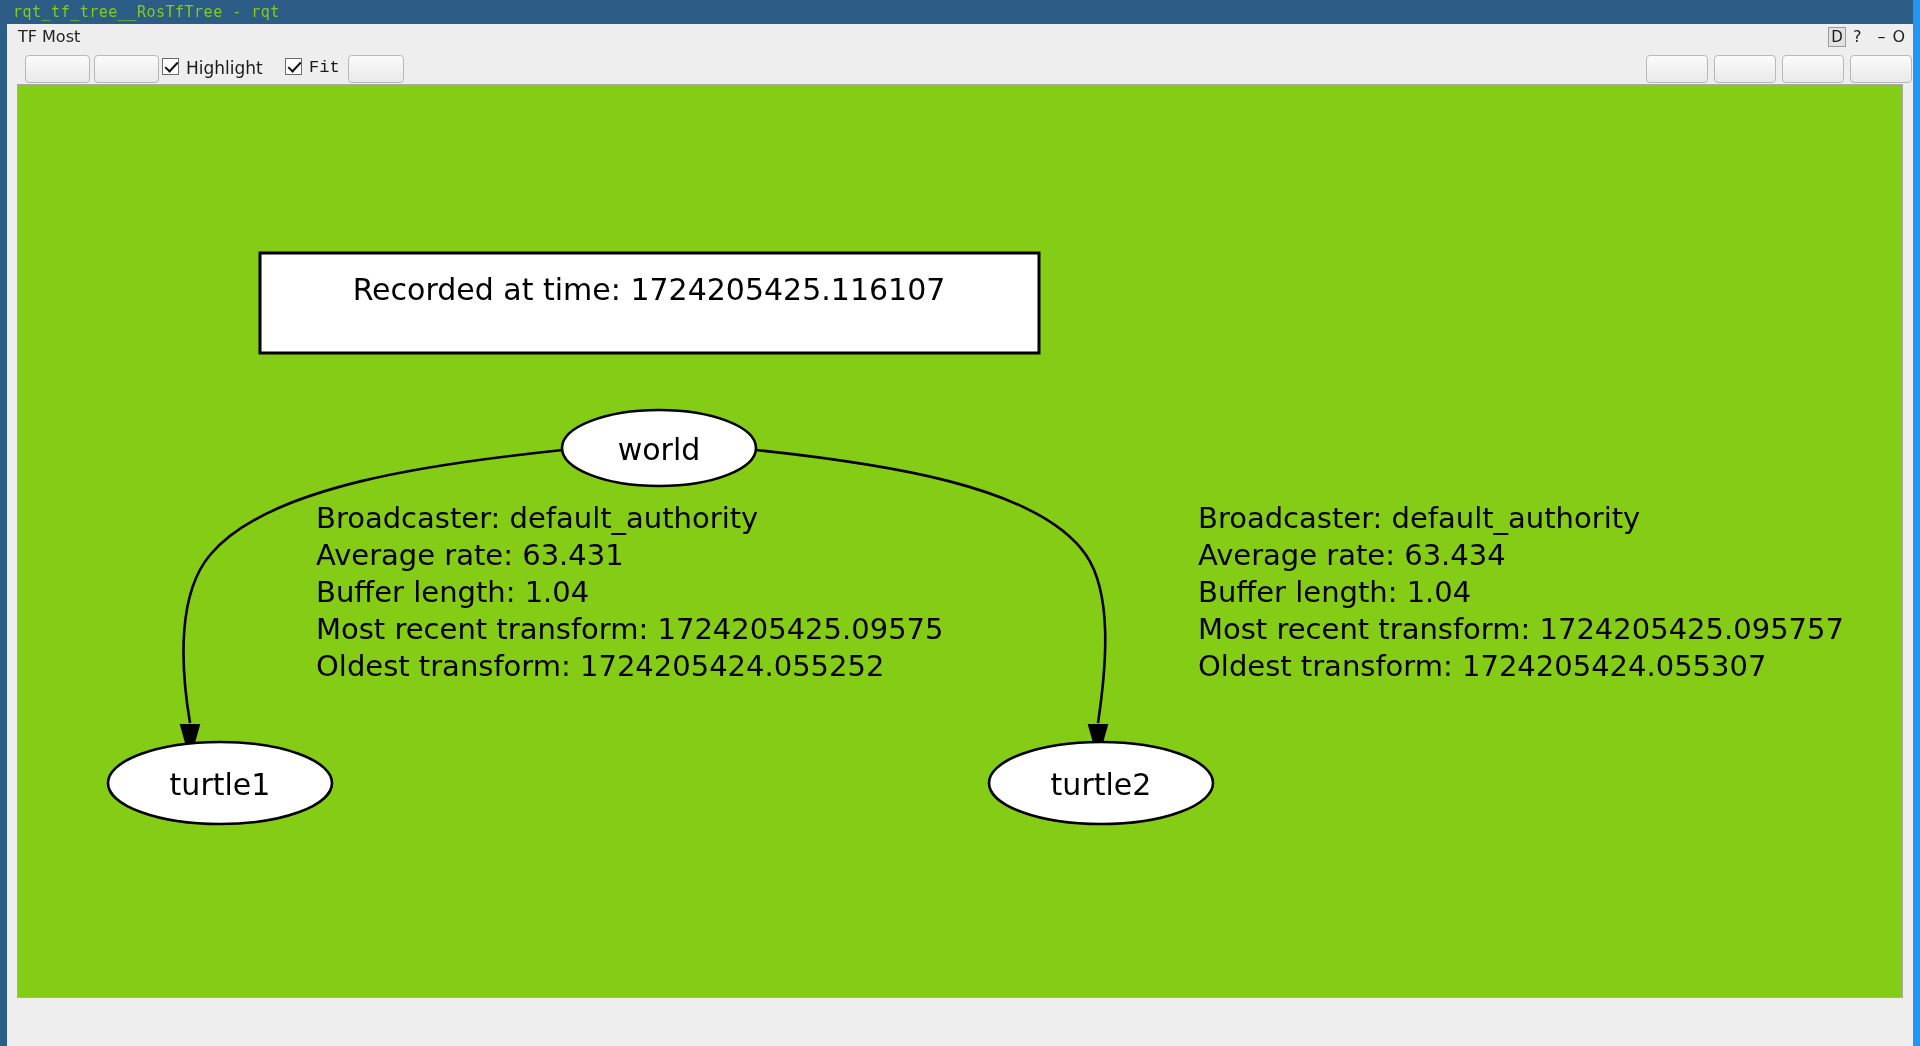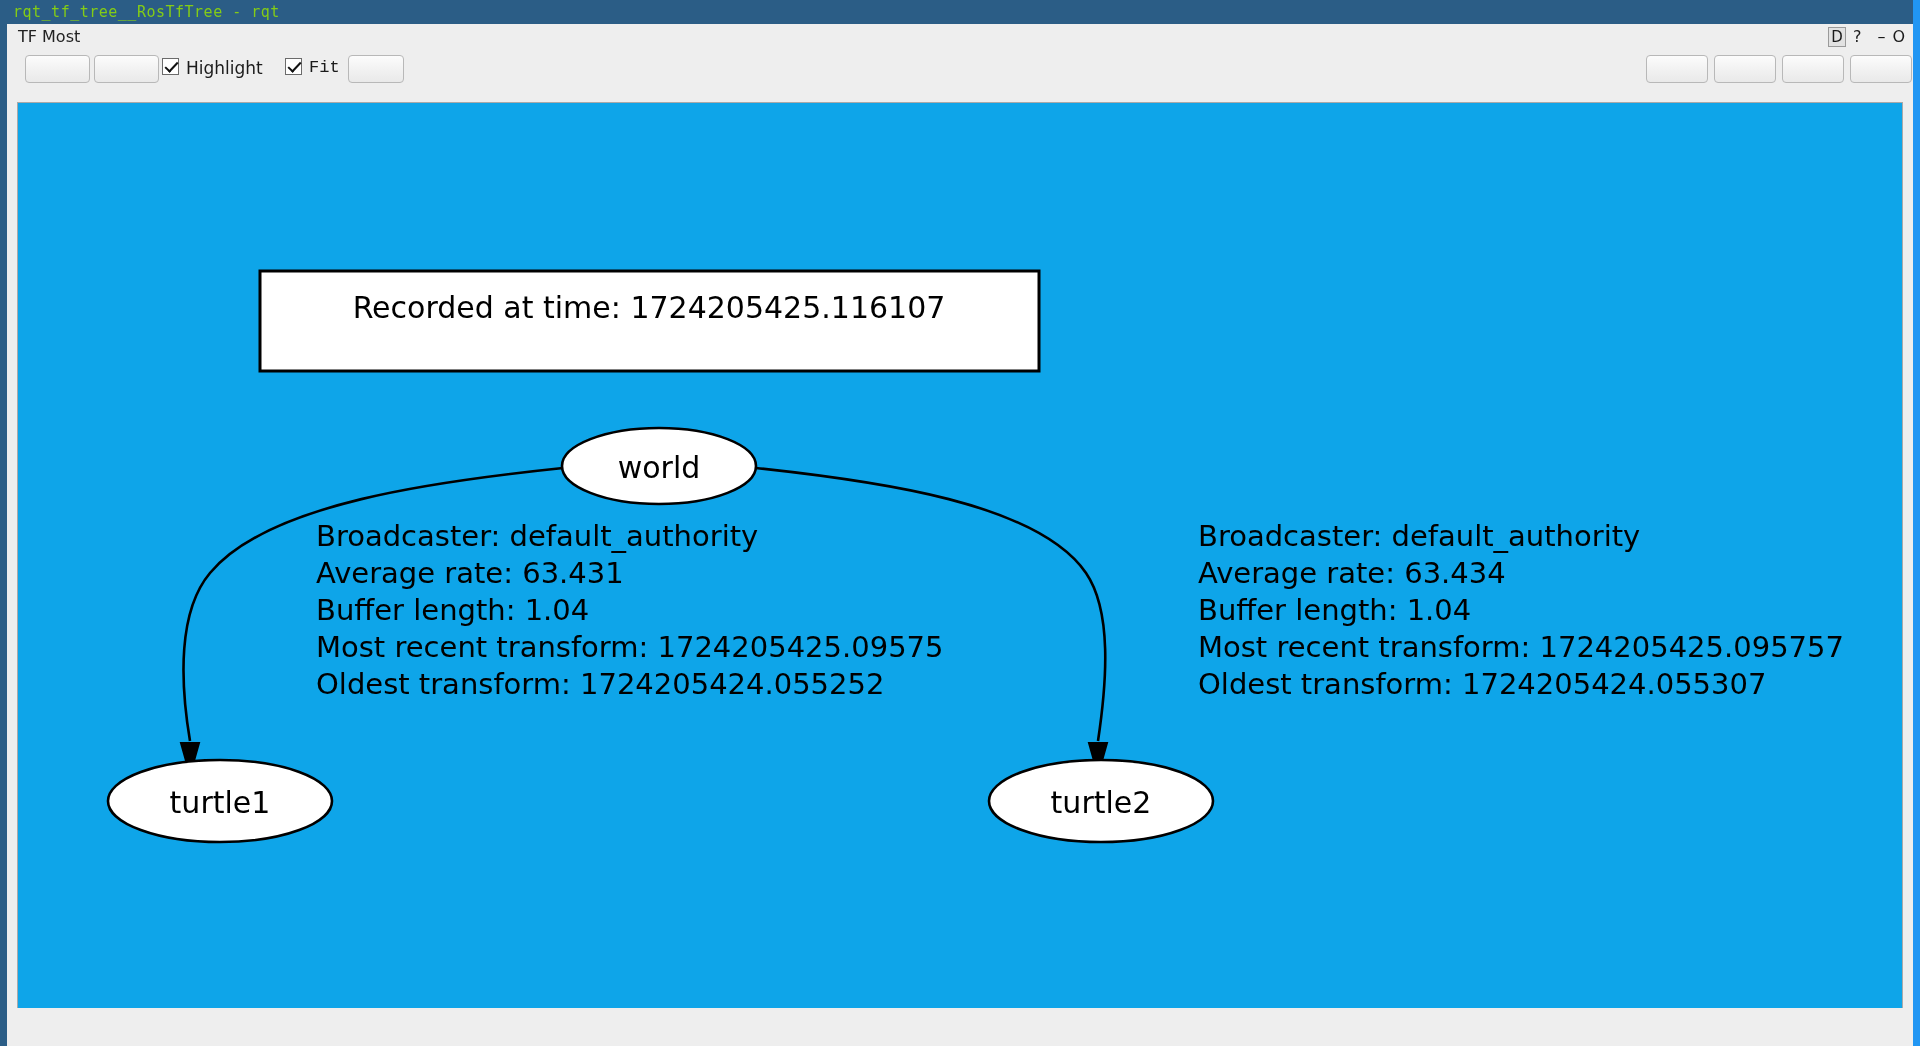--- a/index.html
+++ b/index.html
@@ -131,25 +131,25 @@
   .checkbox-label {
     font-size: 17px;
     color: #1b1b1b;
     white-space: nowrap;
   }
 
   
   #graph-view {
     position: absolute;
     left: 10px;
-    top: 102px;
+    top: 84px;
     width: 1886px;
     height: 914px;
     box-sizing: border-box;
-    background: #0ea5e9;
+    background: #84cc16;
     border: 1px solid #a9a9a9;
     overflow: hidden;
   }
   #graph-svg {
     position: absolute;
     left: 0; top: 0;
   }
   .graph-text {
     font-family: "DejaVu Sans", sans-serif;
     fill: #000000;

